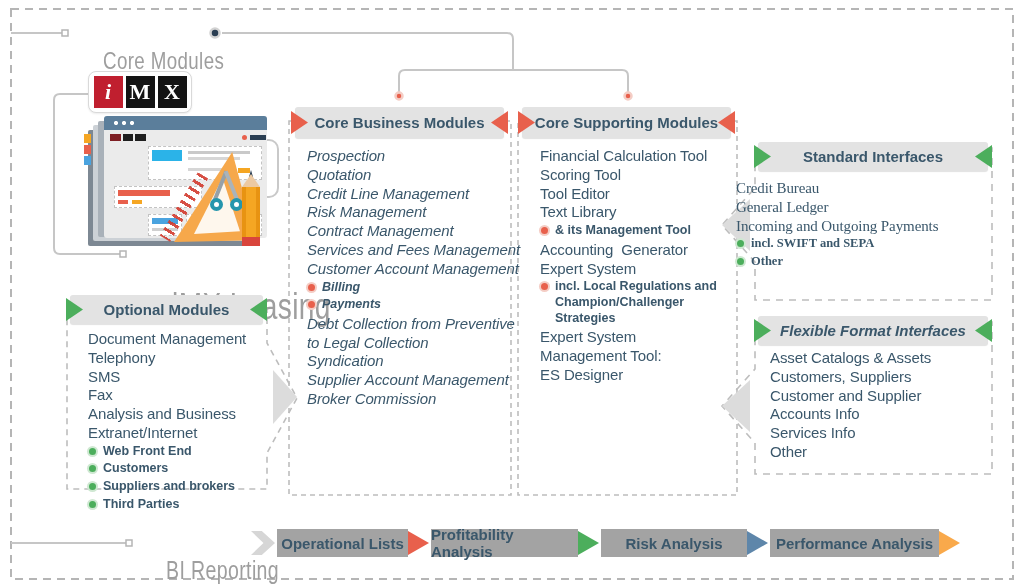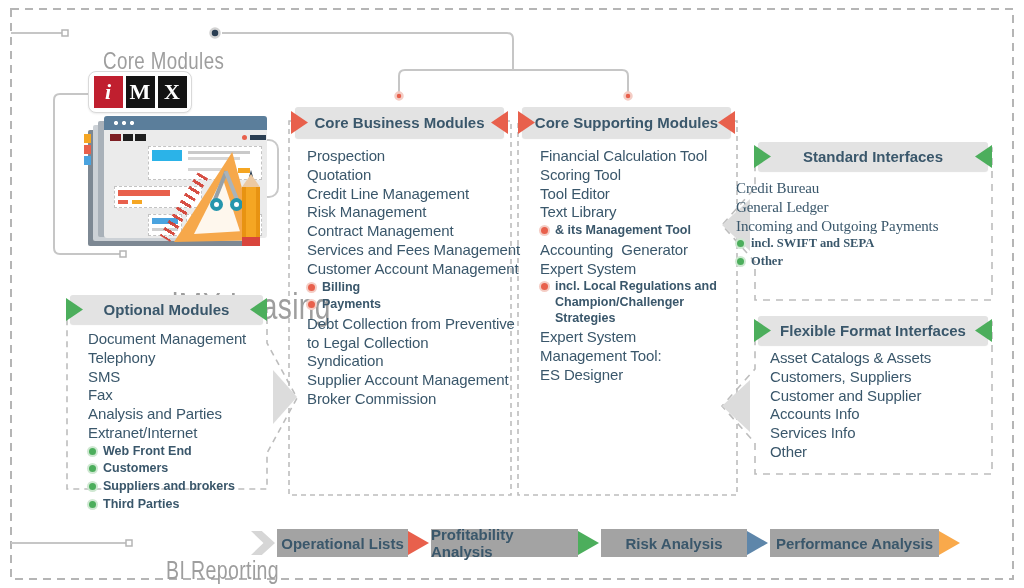--- a/index.html
+++ b/index.html
@@ -24,33 +24,33 @@
   .arr.pt-right { clip-path:polygon(0 0,100% 50%,0 100%); }
   .arr.pt-left  { clip-path:polygon(100% 0,0 50%,100% 100%); }
   .arr.l { left:-4px; } .arr.r { right:-4px; }
   .arr.red   { background:#e8604c; }
   .arr.green { background:#4cae5c; }
 
   #hdr-core-business    { left:295px; top:107px; width:209px; height:31px; }
   #hdr-core-supporting  { left:522px; top:107px; width:209px; height:31px; }
   #hdr-optional         { left:70px;  top:295px; width:193px; height:29px; }
   #hdr-standard         { left:758px; top:142px; width:230px; height:29px; }
-  #hdr-flexible         { left:758px; top:316px; width:230px; height:29px; }
+  #hdr-flexible         { left:758px; top:316px; width:230px; height:29px;font-style:italic; }
 
   
   .mod-list { position:absolute; list-style:none; z-index:4; color:#3a576b; }
   .mod-list li { white-space:pre; }
   .mod-list .main { font-size:15px; font-weight:400; line-height:18.8px; letter-spacing:-.1px; }
   .mod-list .sub  { font-size:12.5px; font-weight:700; line-height:15.6px; margin:1px 0 2px 0;
                     display:flex; }
   .dot { width:7px; height:7px; border-radius:50%; flex:0 0 auto; margin:4px 7px 0 1px; }
   .dot.red   { background:#e8604c; box-shadow:0 0 0 2px #f4cdc5; }
   .dot.green { background:#4cae5c; box-shadow:0 0 0 2px #cfe8d2; }
 
-  #list-core-business   { left:307px; top:147px; }
+  #list-core-business   { left:307px; top:147px;font-style:italic; }
   #list-core-supporting { left:540px; top:147px; }
   #list-optional        { left:88px;  top:330px; }
   #list-standard        { left:736px; top:179px;font-family:Liberation Serif, serif; }
   #list-flexible        { left:770px; top:349px; }
 
   
   .bi-box { position:absolute; top:529px; height:28px; background:#a3a3a3; z-index:4;
             display:flex; align-items:center; justify-content:center;
             color:#3a576b; font-size:15px; font-weight:700; }
   .bi-arrow { position:absolute; top:531px; width:21px; height:24px; z-index:5;
@@ -290,21 +290,21 @@
     <li class="main">Expert System</li>
     <li class="main">Management Tool:</li>
     <li class="main">ES Designer</li>
   </ul>
 
   <ul id="list-optional" class="mod-list">
     <li class="main">Document Management</li>
     <li class="main">Telephony</li>
     <li class="main">SMS</li>
     <li class="main">Fax</li>
-    <li class="main">Analysis and Parties</li>
+    <li class="main">Analysis and Business</li>
     <li class="main">Extranet/Internet</li>
     <li class="sub"><span class="dot green"></span><span>Web Front End</span></li>
     <li class="sub"><span class="dot green"></span><span>Customers</span></li>
     <li class="sub"><span class="dot green"></span><span>Suppliers and brokers</span></li>
     <li class="sub"><span class="dot green"></span><span>Third Parties</span></li>
   </ul>
 
   <ul id="list-standard" class="mod-list">
     <li class="main">Credit Bureau</li>
     <li class="main">General Ledger</li>

